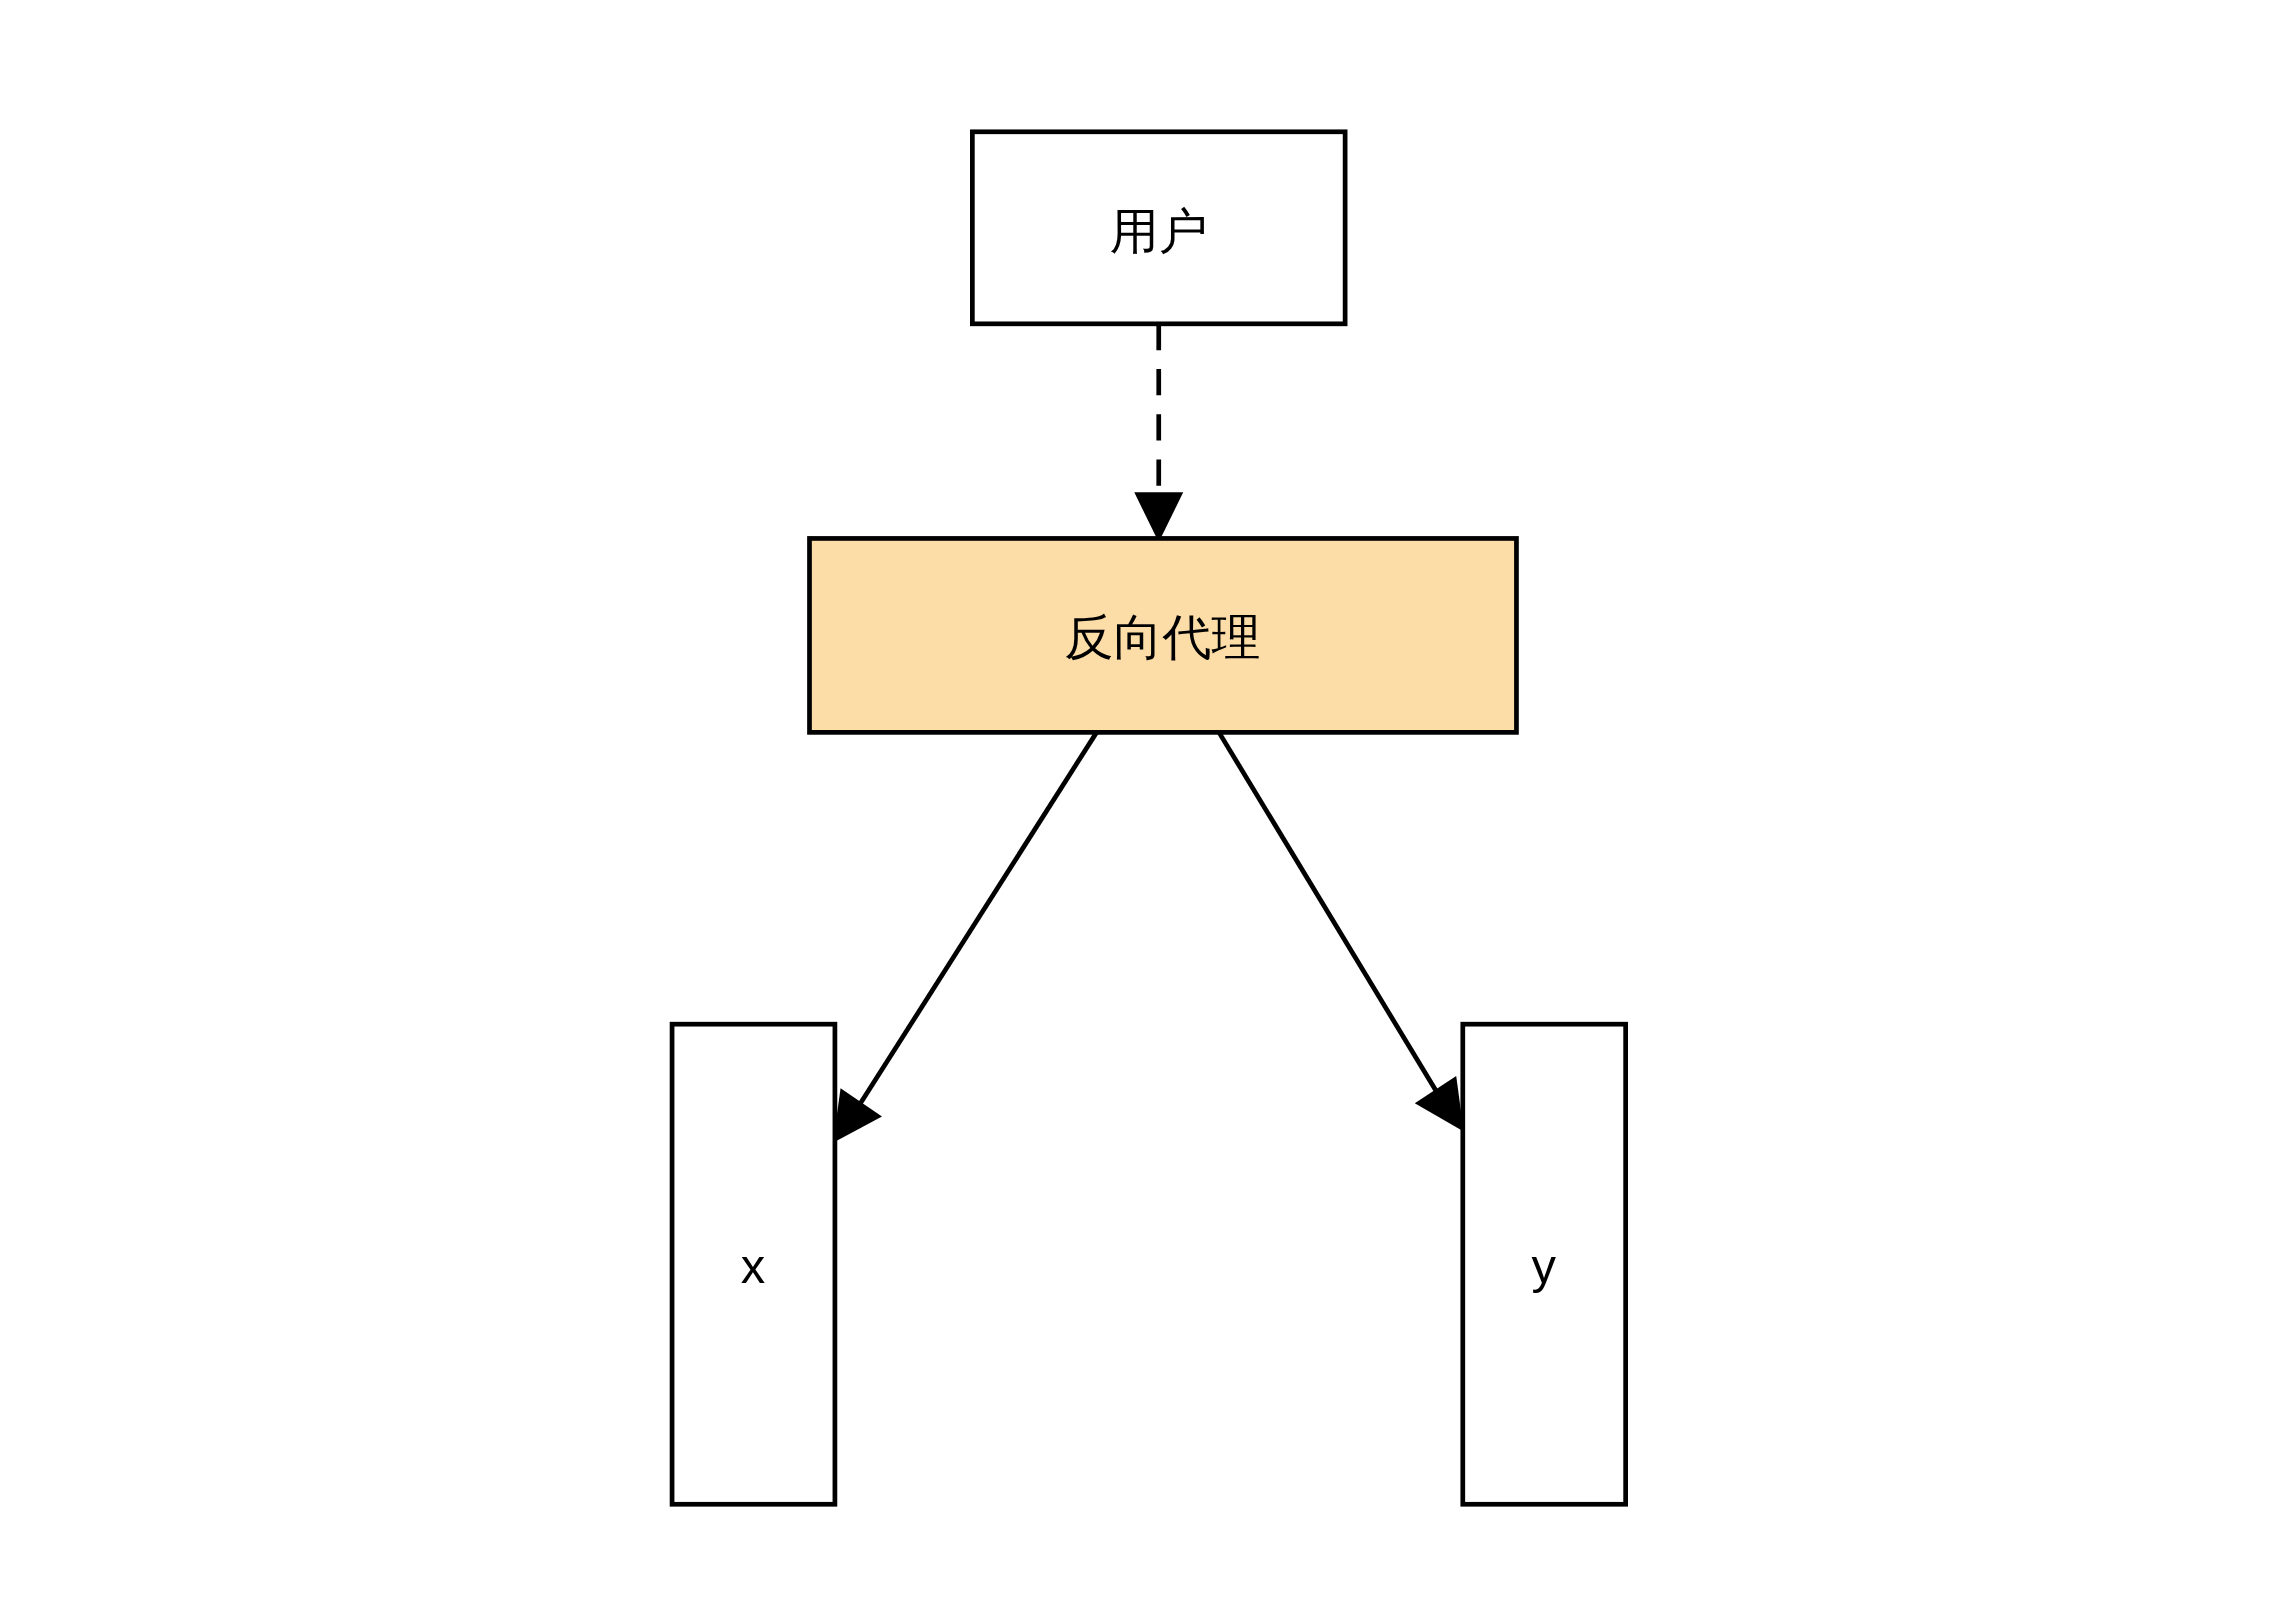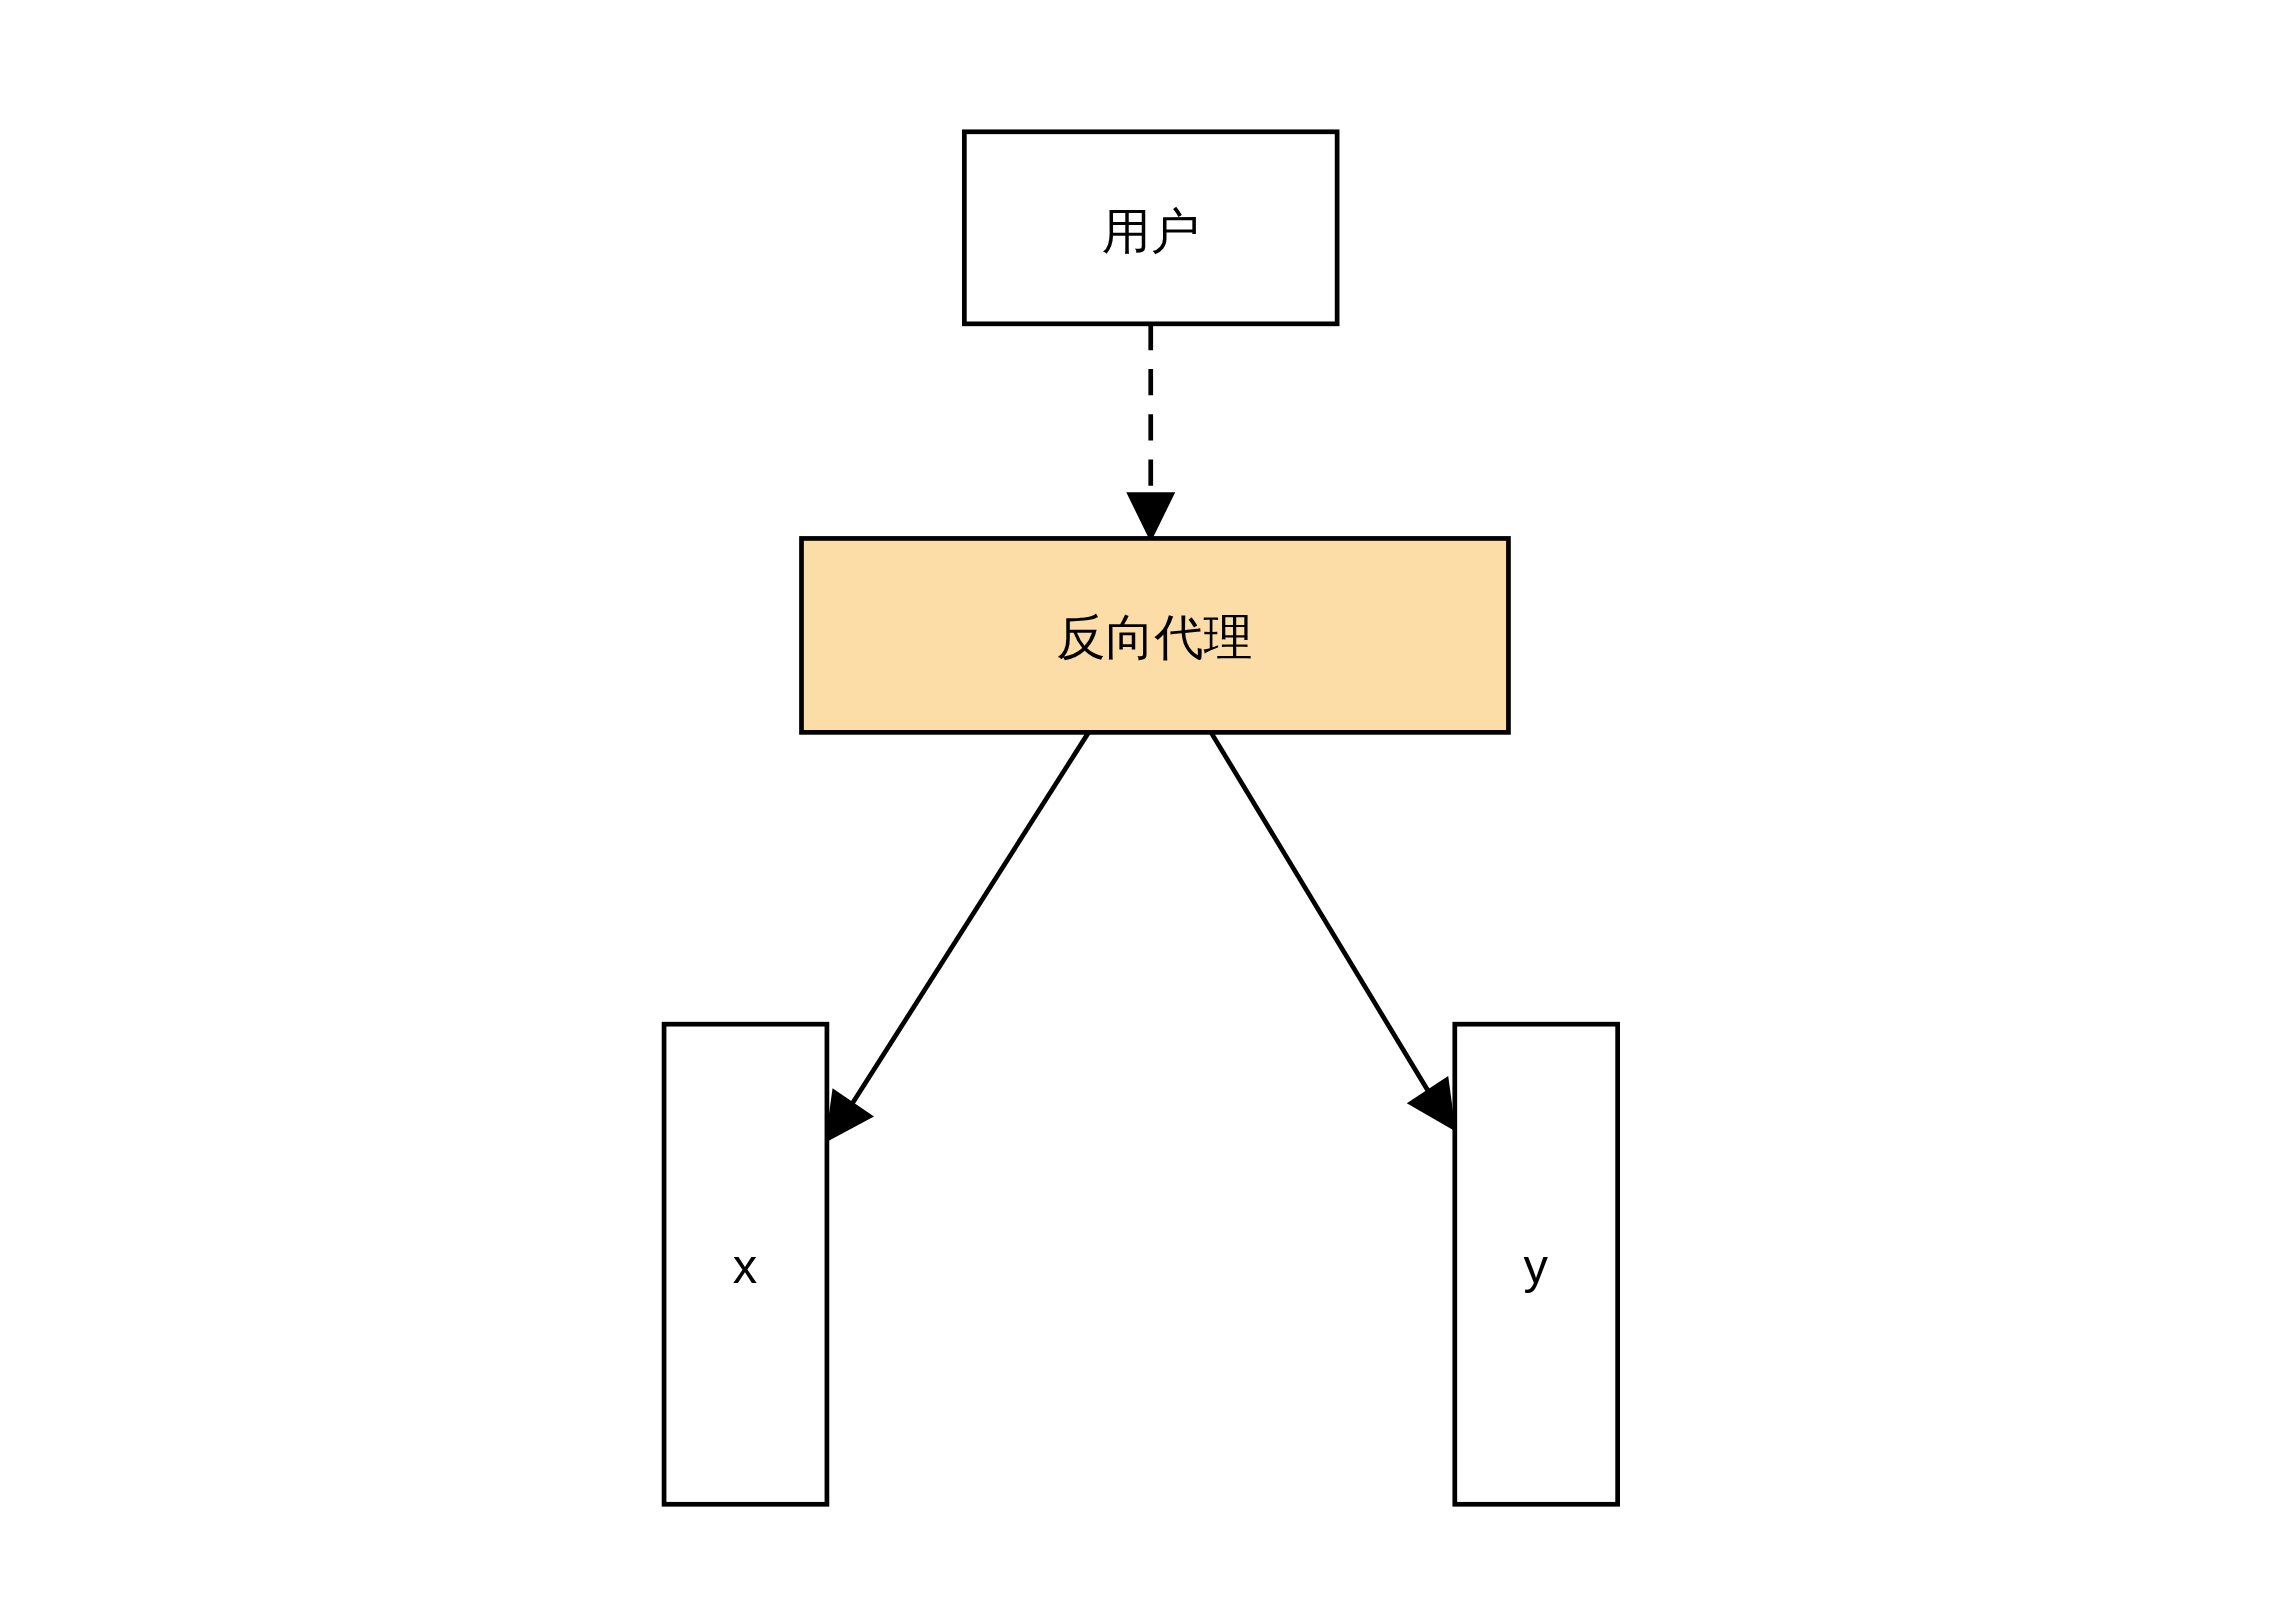--- a/index.html
+++ b/index.html
@@ -12,20 +12,21 @@
     width: 2277px;
     height: 1621px;
     font-family: "Liberation Sans", sans-serif;
     overflow: hidden;
   }
   #canvas {
     position: relative;
     width: 2248px;
     height: 1621px;
     background: #ffffff;
+    margin-left: 8px;
   }
   #diagram-svg {
     position: absolute;
     left: 0;
     top: 0;
     width: 2277px;
     height: 1621px;
     display: block;
   }
   .node-label {

